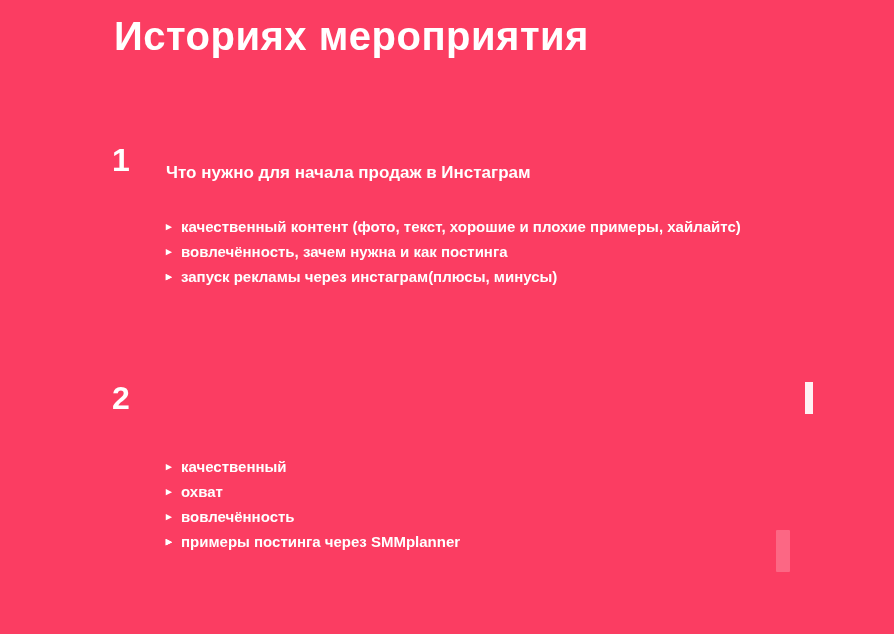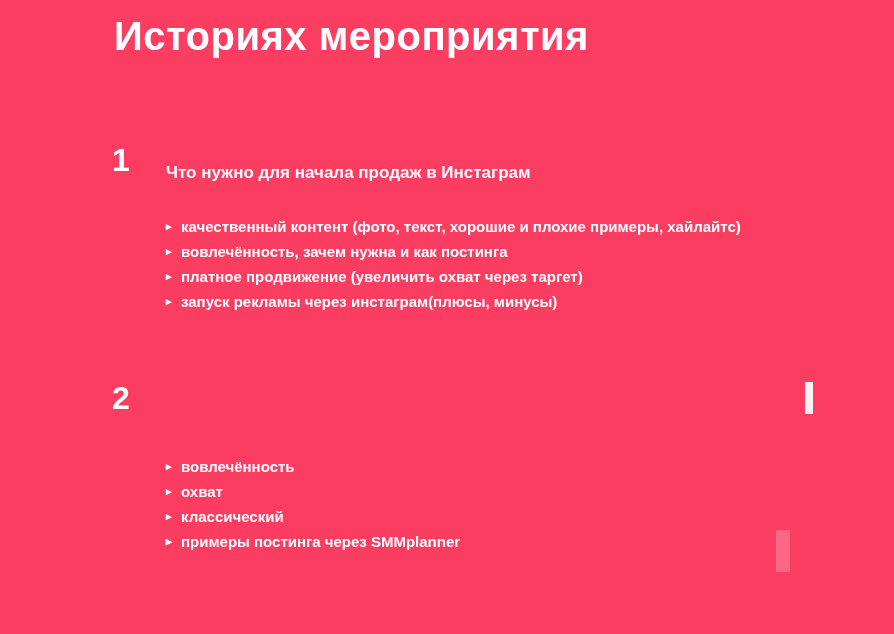--- a/index.html
+++ b/index.html
@@ -122,45 +122,44 @@
       <li class="bullet">
         <span class="bullet-marker">▸</span>
         <span>качественный контент (фото, текст, хорошие и плохие примеры, хайлайтс)</span>
       </li>
       <li class="bullet">
         <span class="bullet-marker">▸</span>
         <span>вовлечённость, зачем нужна и как постинга</span>
       </li>
       <li class="bullet">
         <span class="bullet-marker">▸</span>
-        <span>платное продвижение (увеличить охват через таргет)</span>
       </li>
       <li class="bullet">
         <span class="bullet-marker">▸</span>
         <span>запуск рекламы через инстаграм(плюсы, минусы)</span>
       </li>
     </ul>
   </div>
 
   <div class="section section-2">
     <div class="section-head">
       <div class="section-num">2</div>
     </div>
     <ul class="bullets bullets-2">
       <li class="bullet">
         <span class="bullet-marker">▸</span>
-        <span>вовлечённость</span>
+        <span>качественный</span>
       </li>
       <li class="bullet">
         <span class="bullet-marker">▸</span>
         <span>охват</span>
       </li>
       <li class="bullet">
         <span class="bullet-marker">▸</span>
-        <span>классический</span>
+        <span>вовлечённость</span>
       </li>
       <li class="bullet">
         <span class="bullet-marker">▸</span>
       </li>
       <li class="bullet">
         <span class="bullet-marker">▸</span>
       </li>
       <li class="bullet">
         <span class="bullet-marker">▸</span>
         <span>примеры постинга через SMMplanner</span>

